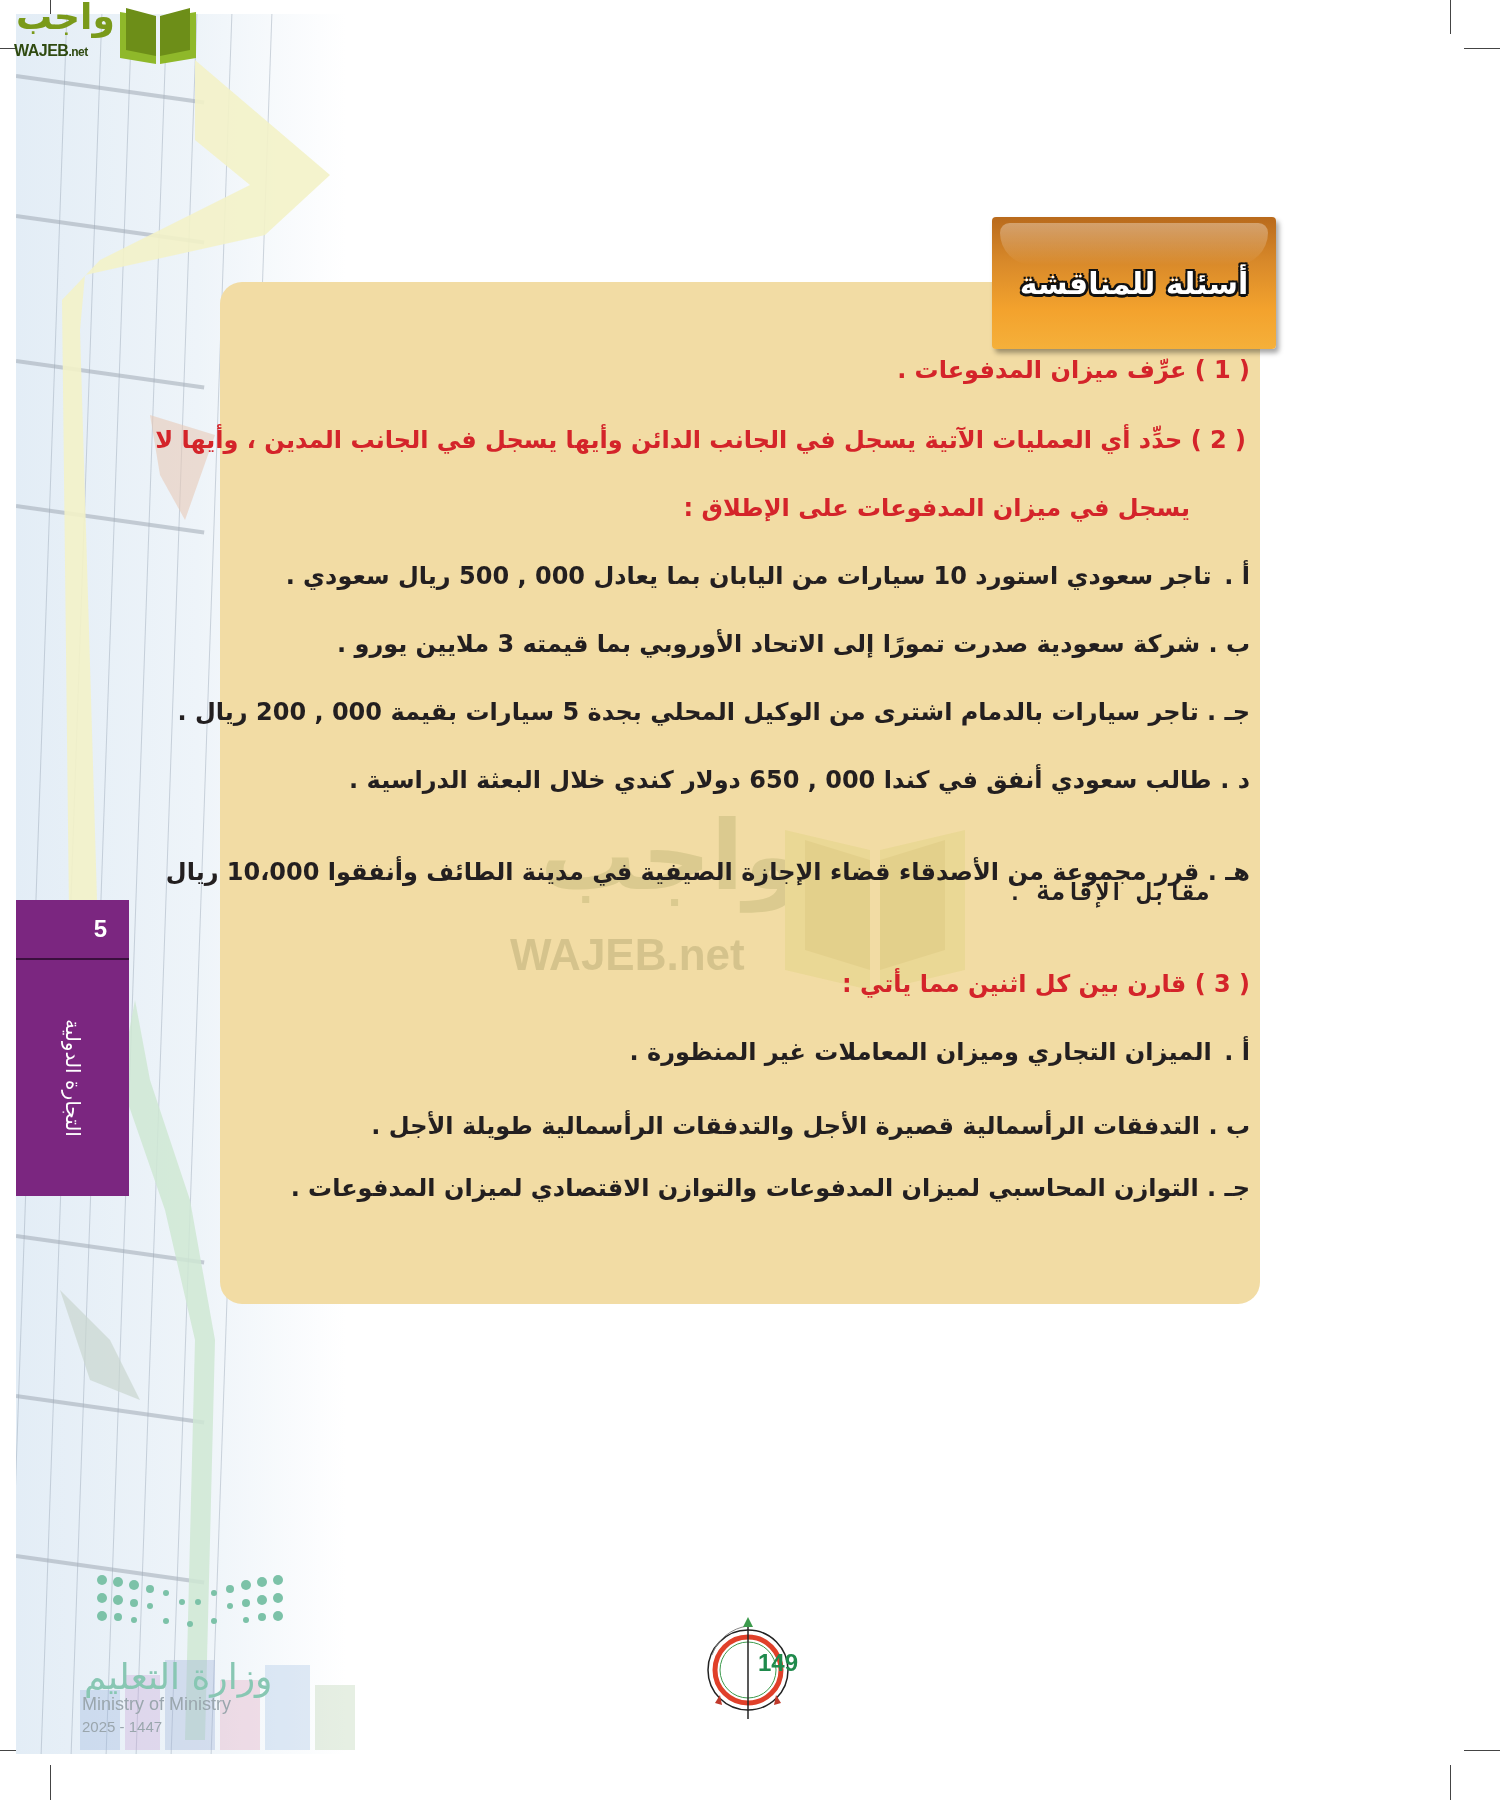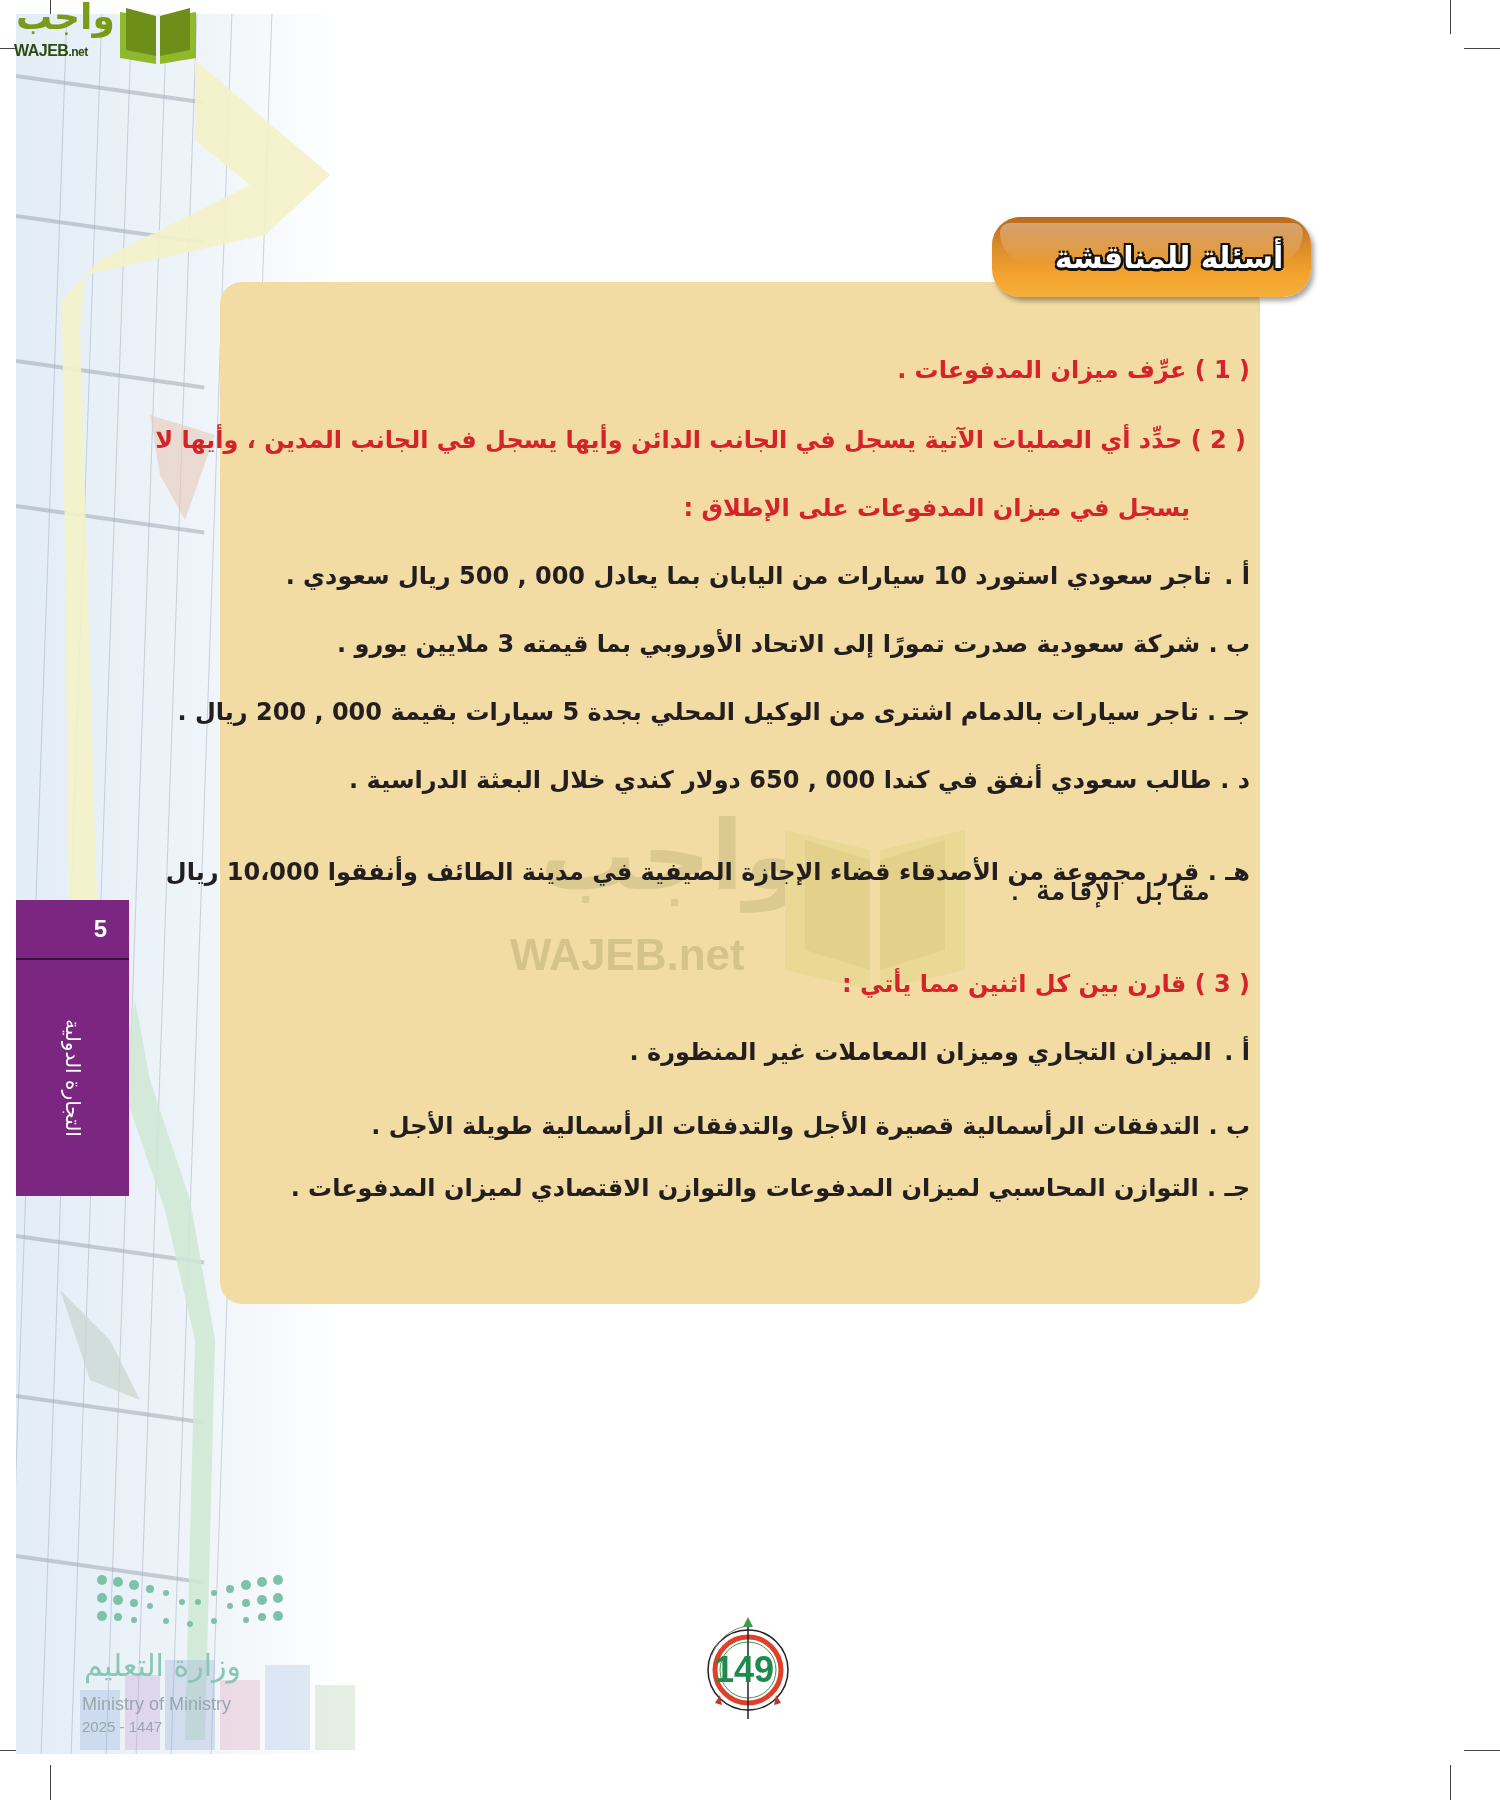--- a/index.html
+++ b/index.html
@@ -31,25 +31,25 @@
   }
   .chapter-num { height: 58px; display: flex; align-items: center; justify-content: flex-end; padding-right: 22px; font-family: "Liberation Sans", sans-serif; font-weight: bold; font-size: 24px; border-bottom: 2px solid #3b0f3e; }
   .chapter-title { position: absolute; left: 0; right: 0; top: 60px; bottom: 0; display: flex; align-items: center; justify-content: center; }
   .chapter-title span { writing-mode: vertical-rl; font-family: "DejaVu Sans", sans-serif; font-size: 20px; direction: rtl; color: #fff; }
   
   .card {
     position: absolute; left: 220px; top: 282px; width: 1040px; height: 1022px;
     background: #f2dca4; border-radius: 22px;
   }
   .header-badge {
-    position: absolute; left: 992px; top: 217px; width: 284px; height: 80px;
-    border-radius: 28px;
+    position: absolute; left: 992px; top: 217px; width: 284px; height: 132px;
+    border-radius: 4px;
     background: linear-gradient(180deg, #b96a1c 0%, #d98a2a 35%, #f3a22d 70%, #f5b03a 100%);
     box-shadow: 3px 4px 5px rgba(0,0,0,0.35);
-    display: flex; align-items: center; justify-content: center; padding-left: 35px;
+    display: flex; align-items: center; justify-content: center;
   }
   .header-badge::before {
     content: ""; position: absolute; left: 8px; right: 8px; top: 6px; height: 42px; border-radius: 12px 12px 40px 40px;
     background: linear-gradient(180deg, rgba(255,255,255,0.35), rgba(255,255,255,0));
   }
   .header-title {
     position: relative; direction: rtl; font-family: "DejaVu Sans", sans-serif; font-weight: bold; font-size: 30px; color: #fff;
     text-shadow: -2px -2px 0 #111, 2px -2px 0 #111, -2px 2px 0 #111, 2px 2px 0 #111, 0 3px 0 #111, 3px 0 0 #111;
   }
   .content {
@@ -60,27 +60,27 @@
   .q { color: #d4242a; }
   .item { color: #231f20; }
   .item .lbl { display: inline-block; min-width: 30px; }
   
   .watermark { position: absolute; left: 510px; top: 820px; width: 480px; height: 170px; opacity: 0.55; pointer-events: none; }
   .wm-word { position: absolute; left: 30px; top: -20px; font-family: "DejaVu Sans", sans-serif; font-weight: bold; font-size: 96px; color: #c9bd7e; direction: rtl; }
   .wm-sub { position: absolute; left: 0; top: 110px; font-family: "Liberation Sans", sans-serif; font-weight: bold; font-size: 44px; color: #bfb07a; }
   .wm-book { position: absolute; left: 265px; top: 0; }
   
   .ministry { position: absolute; left: 70px; top: 1560px; width: 300px; height: 190px; }
-  .min-ar { position: absolute; left: 14px; top: 88px; font-family: "DejaVu Sans", sans-serif; font-size: 30px; color: #88c7b3; direction: rtl; }
+  .min-ar { position: absolute; left: 14px; top: 96px; font-family: "DejaVu Sans", sans-serif; font-size: 36px; color: #88c7b3; direction: rtl; }
   .min-en { position: absolute; left: 12px; top: 134px; font-family: "Liberation Sans", sans-serif; font-size: 18px; color: #9aa6ad; }
   .min-year { position: absolute; left: 12px; top: 158px; font-family: "Liberation Sans", sans-serif; font-size: 15px; color: #9aa6ad; }
   .city { position: absolute; left: 0; top: 90px; opacity: 0.35; }
   
   .page-num { position: absolute; left: 698px; top: 1615px; width: 100px; height: 110px; }
-  .page-num-text { position: absolute; left: 16px; right: 0; top: 34px; text-align: left; font-family: "Liberation Sans", sans-serif; font-weight: bold; font-size: 36px; color: #1f8a4c; }
+  .page-num-text { position: absolute; left: 1px; right: 0; top: 34px; text-align: right; font-family: "Liberation Sans", sans-serif; font-weight: bold; font-size: 24px; color: #1f8a4c; }
 </style>
 </head>
 <body>
 
 <div class="crop" style="left:50px;top:0;width:1px;height:34px;"></div>
 <div class="crop" style="left:0;top:48px;width:34px;height:1px;"></div>
 <div class="crop" style="left:1450px;top:0;width:1px;height:34px;"></div>
 <div class="crop" style="left:1464px;top:48px;width:36px;height:1px;"></div>
 <div class="crop" style="left:1450px;top:1765px;width:1px;height:35px;"></div>
 <div class="crop" style="left:1464px;top:1750px;width:36px;height:1px;"></div>

